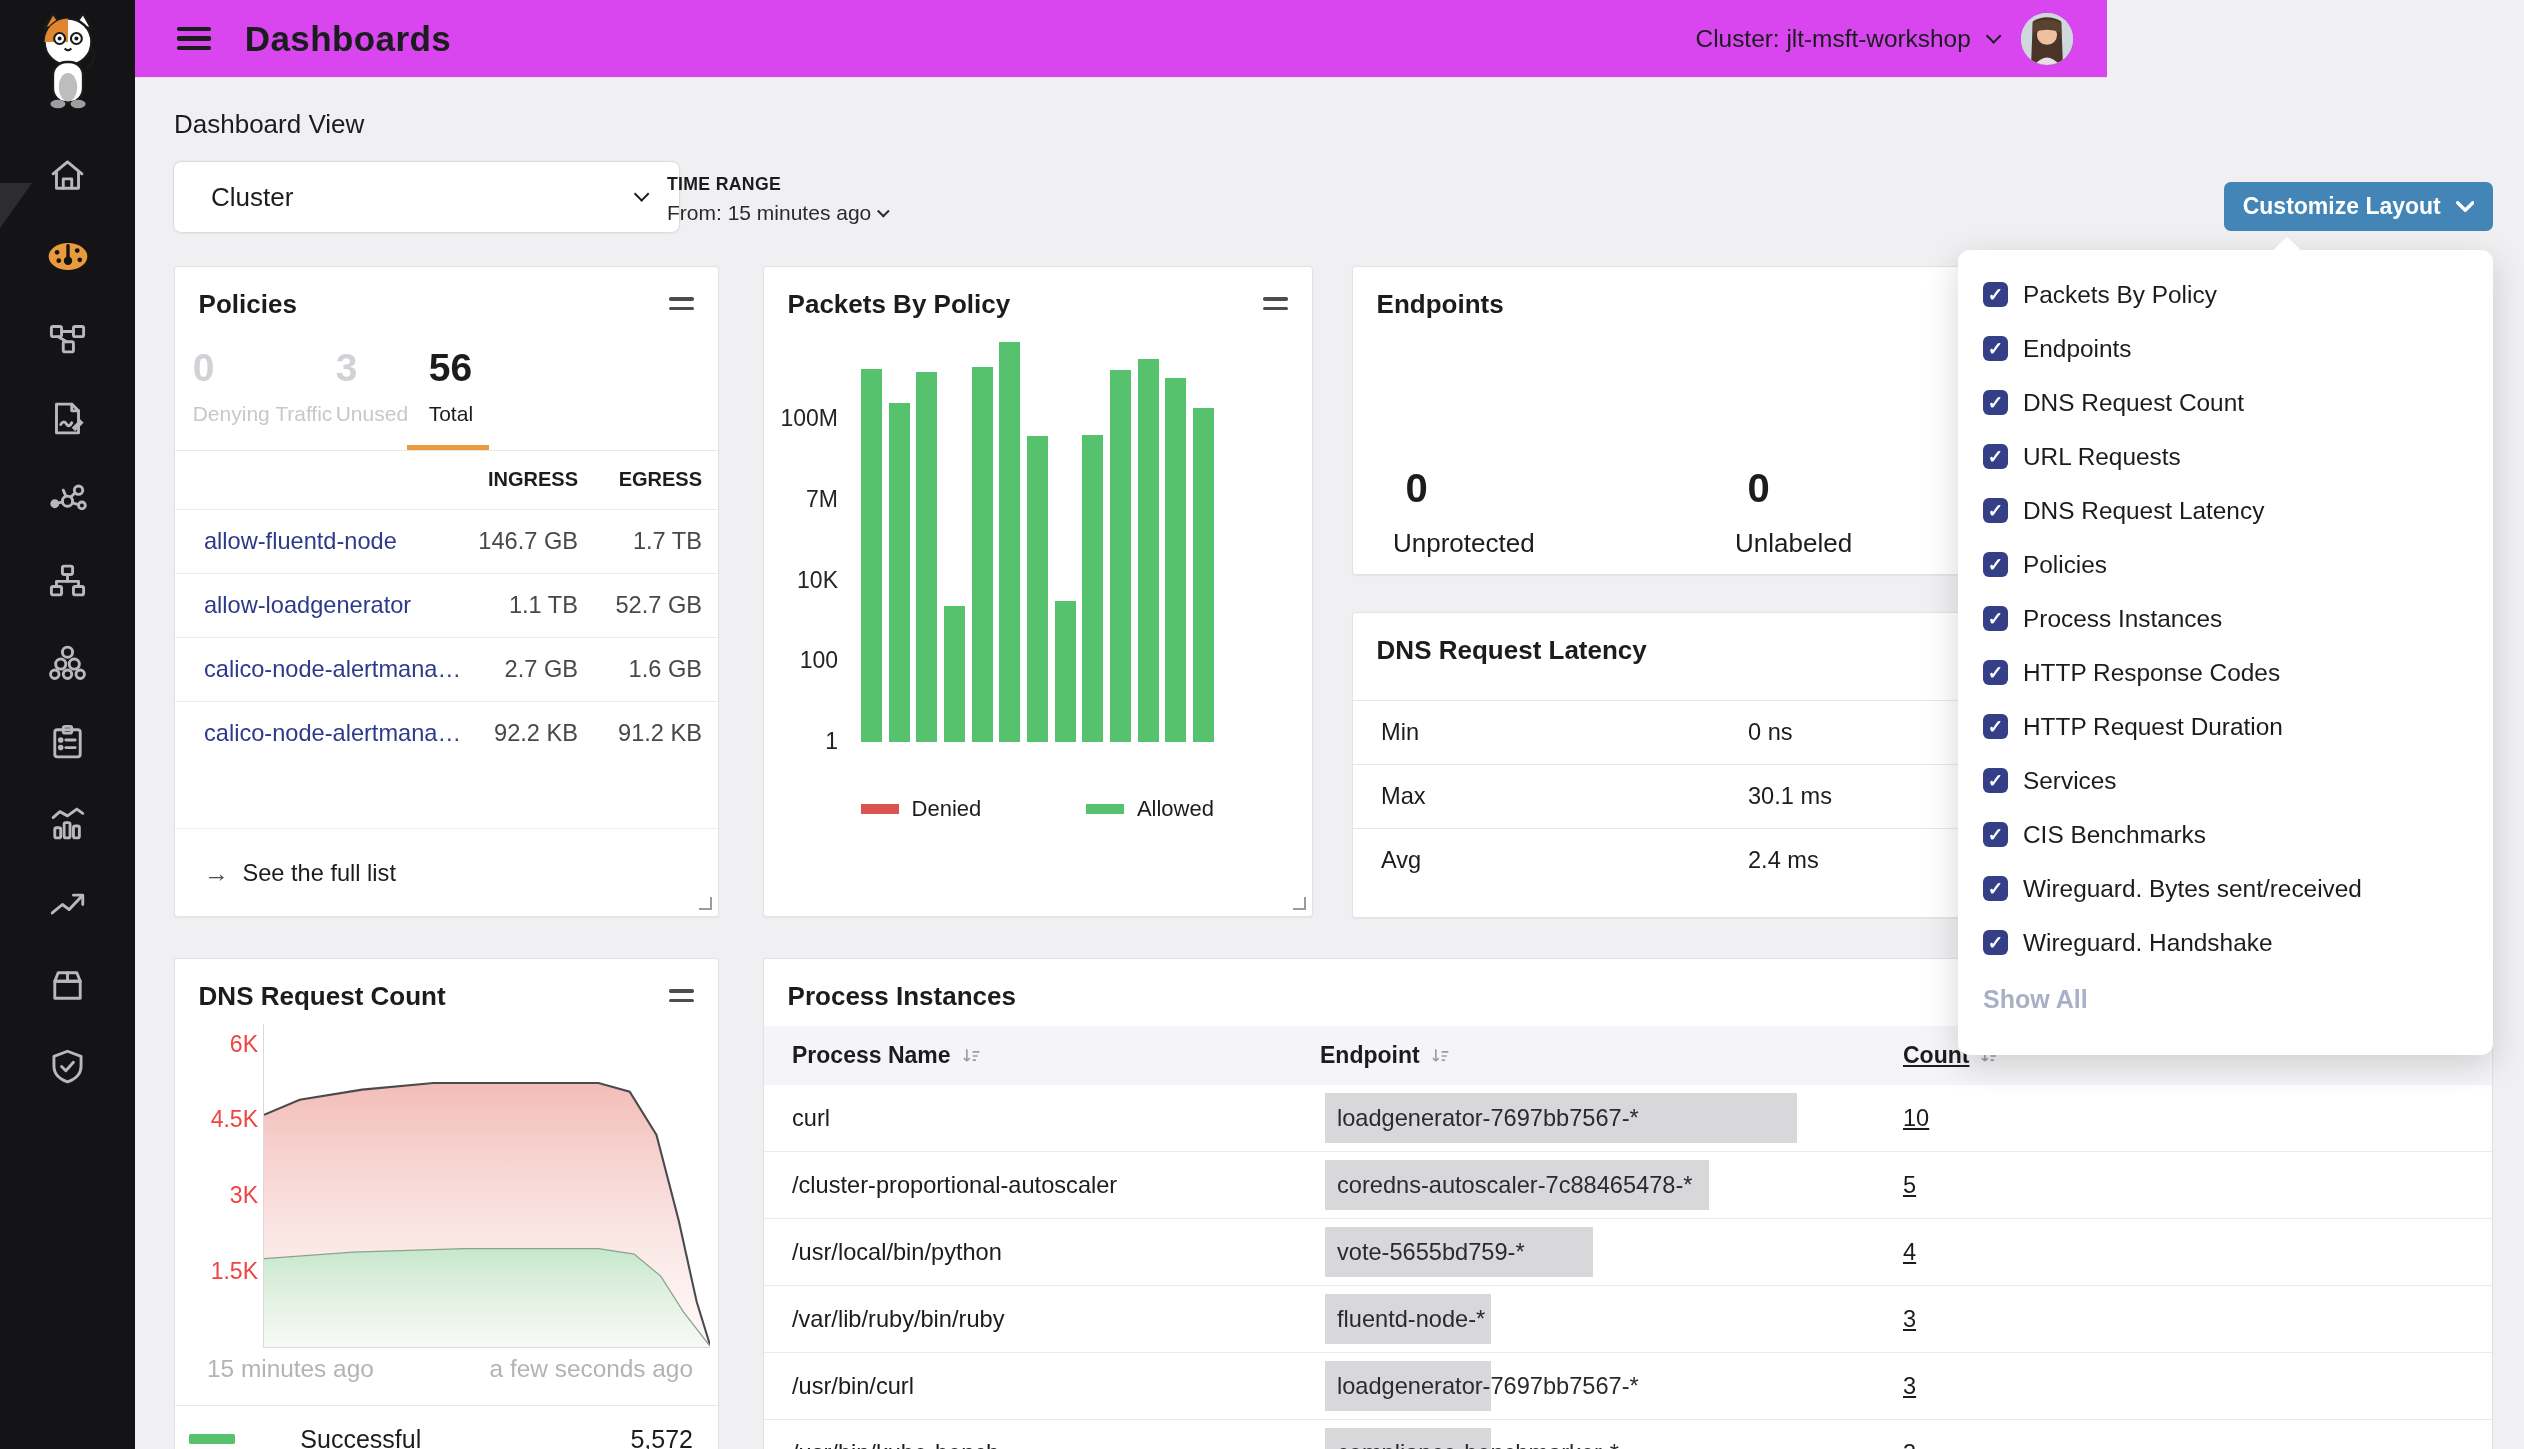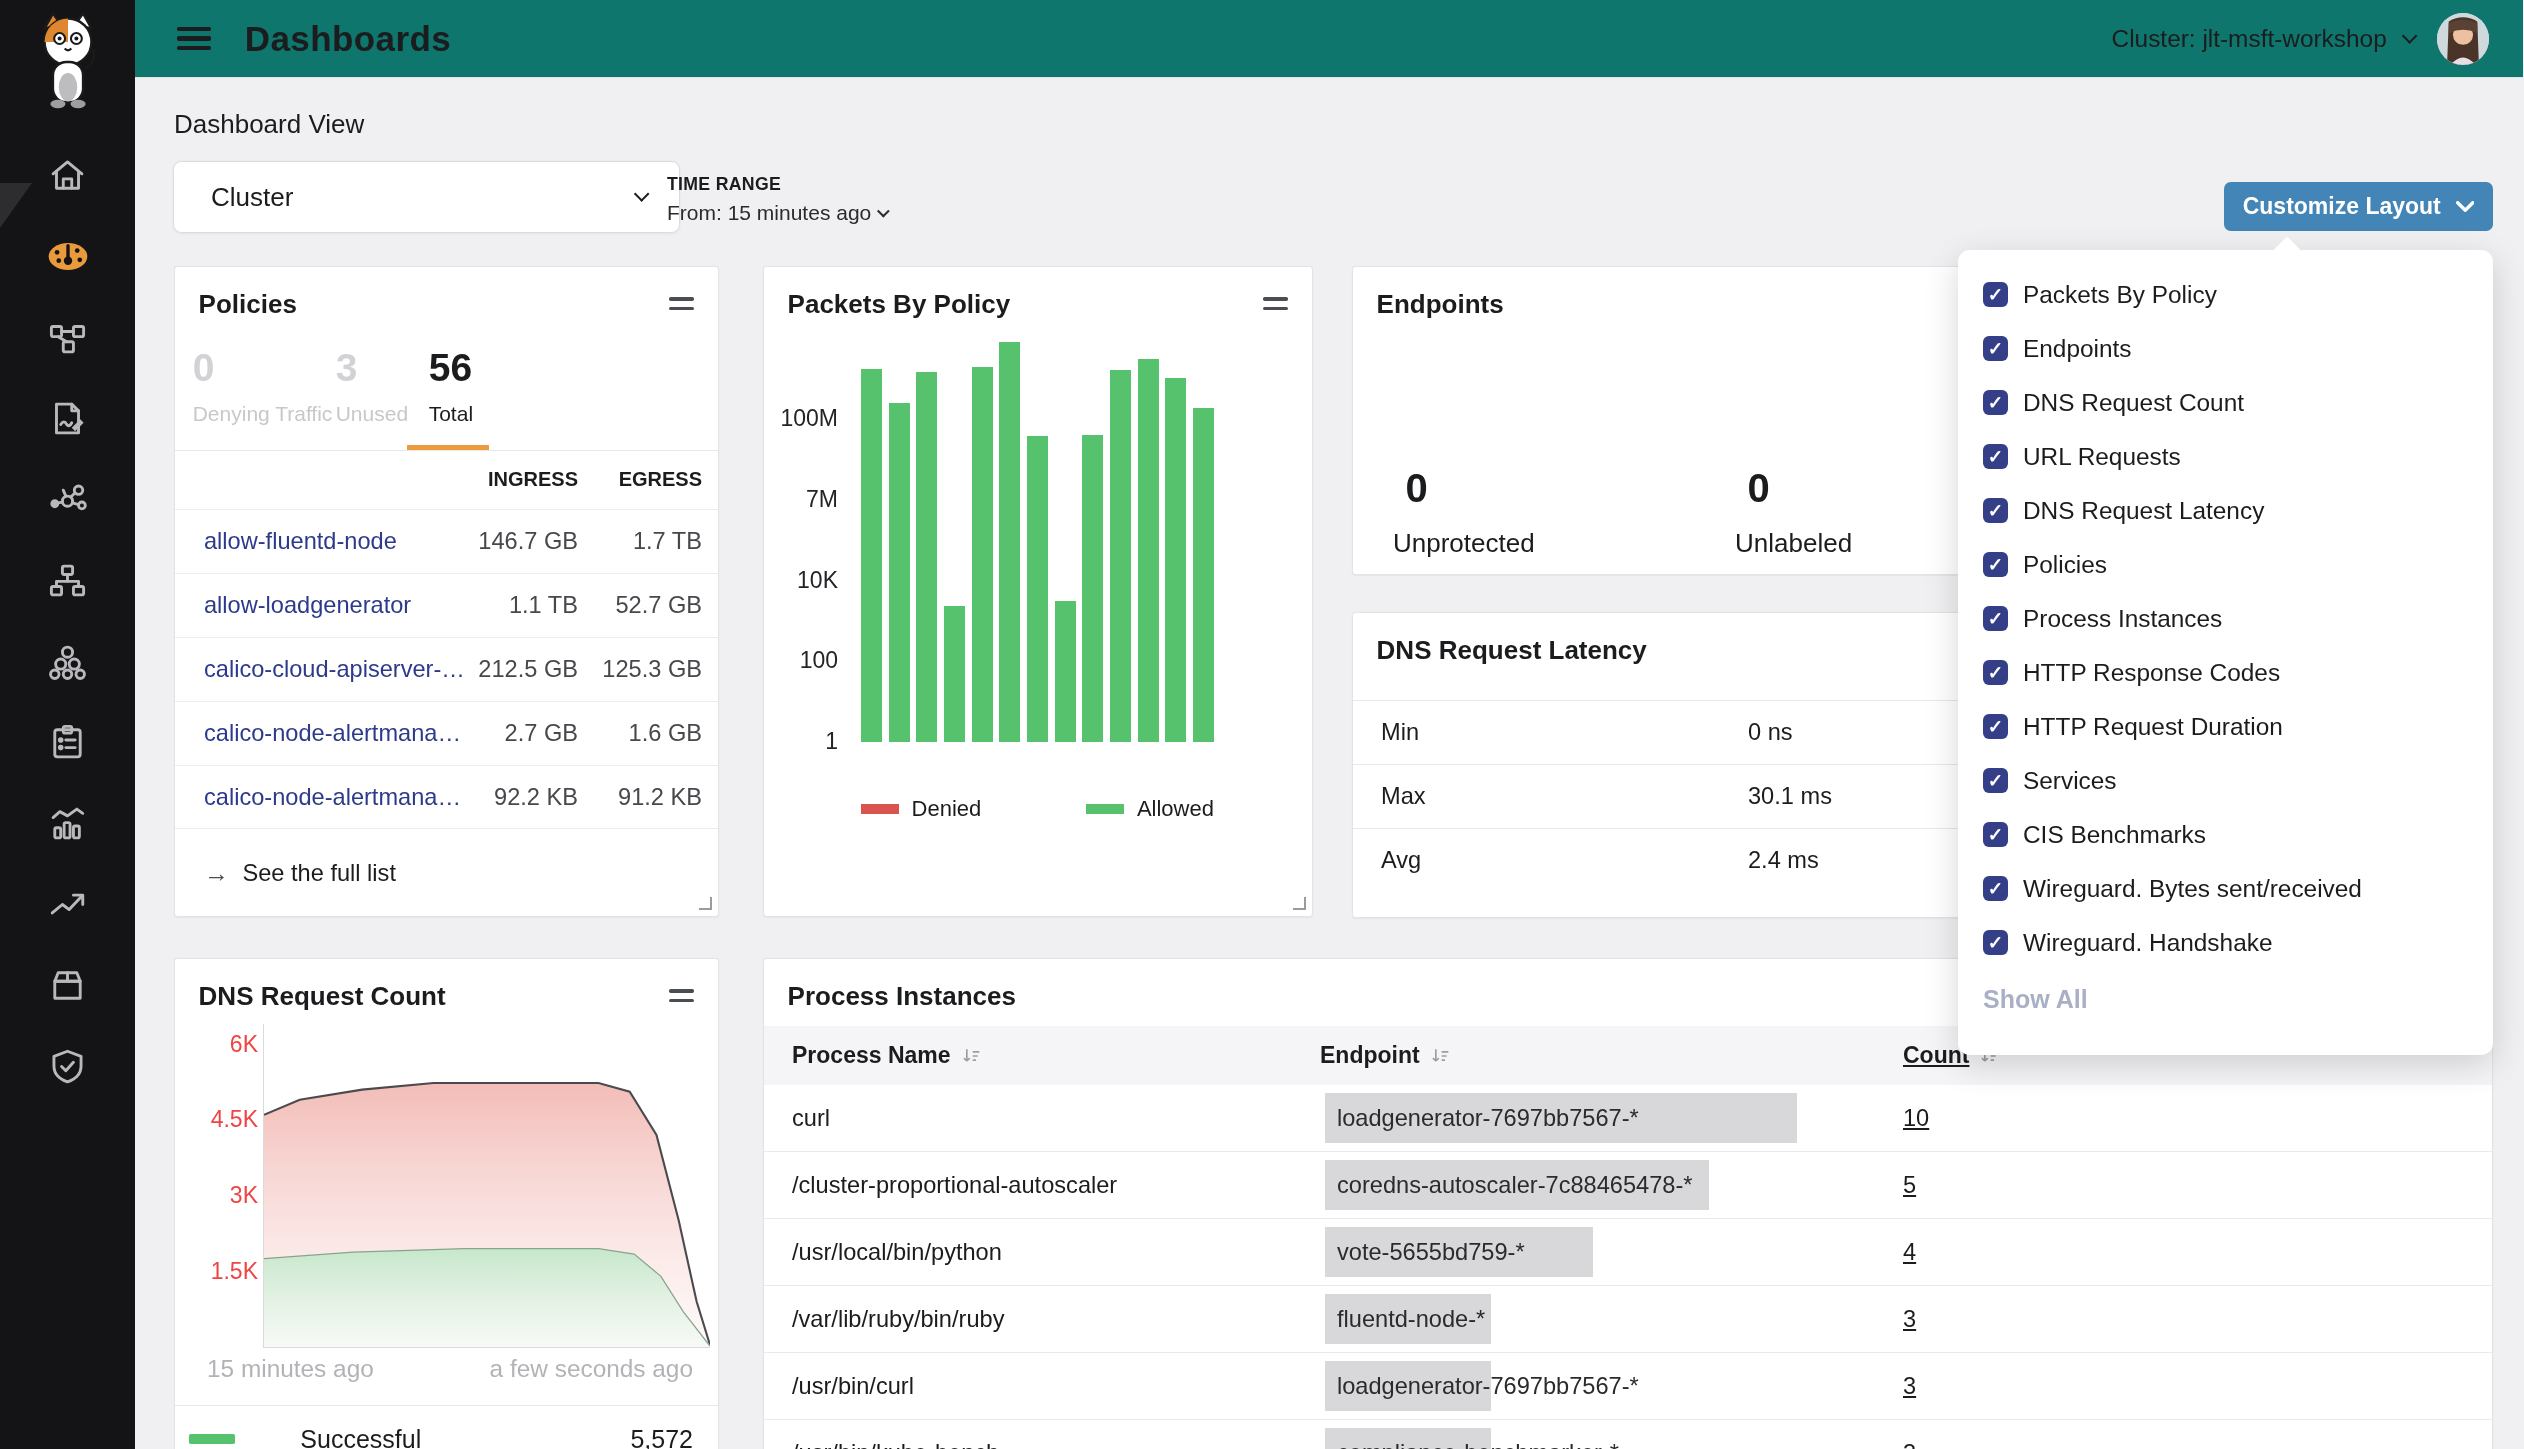--- a/index.html
+++ b/index.html
@@ -8,21 +8,21 @@
   
   .sidebar{position:absolute;left:0;top:0;width:135px;height:1449px;background:#141416;z-index:70;}
   .logo{position:absolute;left:23.6px;top:10px;width:88px;height:99px;}
   .wedge{position:absolute;left:0;top:183px;width:32px;height:45px;background:#2d2d30;
          clip-path:polygon(0 0,100% 0,0 100%);}
   .side-nav{position:absolute;top:136px;left:0;width:135px;display:flex;flex-direction:column;}
   .side-item{height:81px;display:flex;align-items:center;justify-content:center;cursor:pointer;}
   .side-item svg{stroke:#b9b9bd;fill:none;stroke-width:3.4;stroke-linecap:round;stroke-linejoin:round;}
   .side-item.active svg{stroke:none;}
   
-  .header{position:absolute;left:135px;top:0;width:2388px;height:77px;background:#0f766e;
+  .header{position:absolute;left:135px;top:0;width:1972px;height:77px;background:#d946ef;
           border-bottom:0.8px solid #e4e4e7;z-index:40;display:flex;align-items:center;}
   .burger{margin-left:39px;background:none;border:none;cursor:pointer;padding:3.4px;}
   .burger span{display:block;width:34px;height:4.2px;background:#1b1c1e;border-radius:1.7px;margin:5px 0;}
   .app-title{font-size:35px;font-weight:800;margin:0 0 0 30px;letter-spacing:0.4px;}
   .hdr-right{margin-left:auto;display:flex;align-items:center;margin-right:34px;gap:22px;}
   .cluster-lbl{font-size:24.4px;display:flex;align-items:center;gap:17px;cursor:pointer;}
   .avatar{width:52px;height:52px;border-radius:50%;overflow:hidden;background:#cfd8dc;cursor:pointer;}
   .chev{display:inline-block;width:9.3px;height:9.3px;border-right:2.5px solid currentColor;
         border-bottom:2.5px solid currentColor;transform:rotate(45deg) translate(-1.7px,-1.7px);}
   .chev.sm{width:6.7px;height:6.7px;}
@@ -335,25 +335,20 @@
           <a href="#">allow-fluentd-node</a>
           <span class="v col-in">146.7 GB</span>
           <span class="v col-eg">1.7 TB</span>
         </div>
         <div class="pol-row">
           <a href="#">allow-loadgenerator</a>
           <span class="v col-in">1.1 TB</span>
           <span class="v col-eg">52.7 GB</span>
         </div>
         <div class="pol-row">
-          <a href="#">calico-cloud-apiserver-…</a>
-          <span class="v col-in">212.5 GB</span>
-          <span class="v col-eg">125.3 GB</span>
-        </div>
-        <div class="pol-row">
           <a href="#">calico-node-alertmana…</a>
           <span class="v col-in">2.7 GB</span>
           <span class="v col-eg">1.6 GB</span>
         </div>
         <div class="pol-row">
           <a href="#">calico-node-alertmana…</a>
           <span class="v col-in">92.2 KB</span>
           <span class="v col-eg">91.2 KB</span>
         </div>
       </div>

